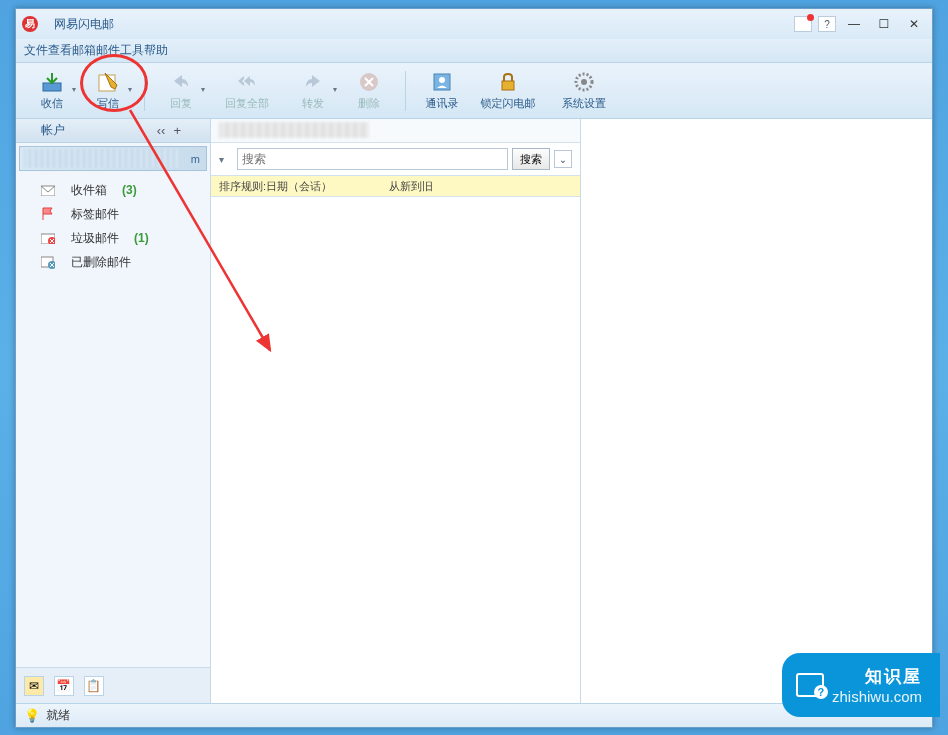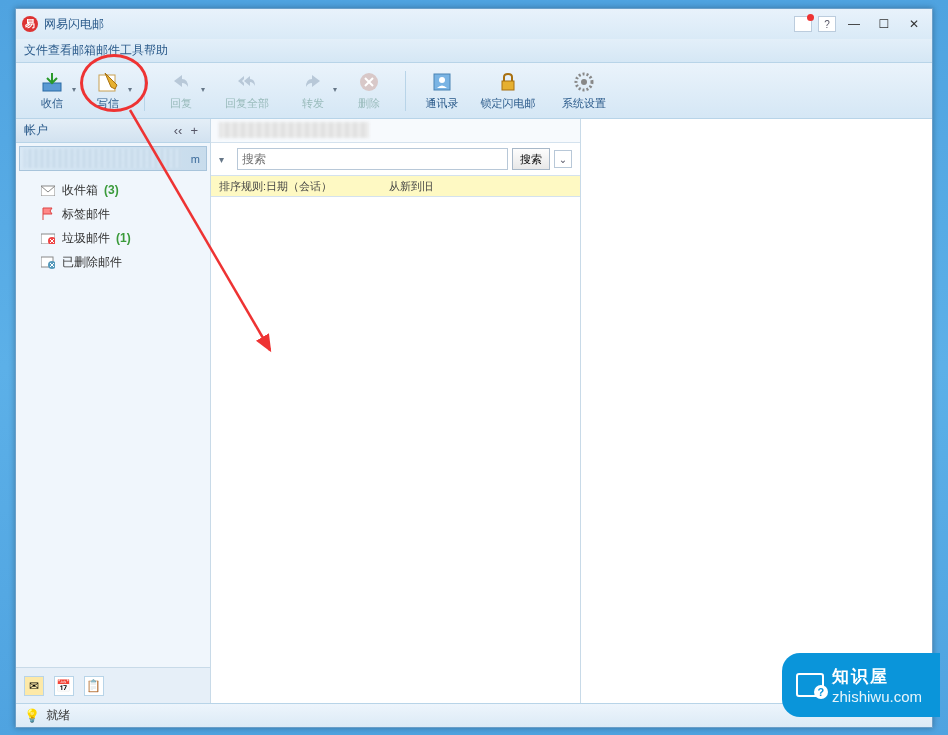--- a/index.html
+++ b/index.html
@@ -1,44 +1,44 @@
 <!DOCTYPE html>
 <html><head>
 <meta charset="utf-8">
 <style>
 * { box-sizing: border-box; margin: 0; padding: 0; font-family: "Microsoft YaHei", "SimSun", sans-serif; }
 body { width: 948px; height: 735px; background: linear-gradient(to bottom, #4fa3e0 0%, #5cb0e8 50%, #4fa3e0 100%); overflow: hidden; position: relative; }
 .window { position: absolute; top: 8px; left: 15px; width: 918px; height: 720px; background: #f4f9fd; border: 1px solid #6a9fc9; box-shadow: 0 0 6px rgba(0,0,0,0.3); display: flex; flex-direction: column; }
 .titlebar { height: 30px; background: linear-gradient(to bottom, #e8f2fb, #d9eaf7); display: flex; align-items: center; padding: 0 6px; }
 .app-icon { width: 16px; height: 16px; background: #d33; border-radius: 50%; display: flex; align-items: center; justify-content: center; color: #fff; font-size: 10px; font-weight: bold; margin-right: 6px; }
-.title-text { font-size: 12px; color: #2a5a8a; flex: 1; }
+.title-text { font-size: 12px; color: #2a5a8a; flex: 1; margin-left: 10px; }
 .title-right { display: flex; align-items: center; gap: 6px; }
 .notif-icon { width: 18px; height: 16px; background: #fff; border: 1px solid #bcd; position: relative; }
 .notif-dot { position: absolute; top: -3px; right: -3px; width: 7px; height: 7px; background: #e33; border-radius: 50%; }
 .help-icon { width: 18px; height: 16px; background: #fff; border: 1px solid #bcd; display:flex; align-items:center; justify-content:center; font-size:10px; color:#556; }
 .win-btn { width: 24px; height: 18px; display: flex; align-items: center; justify-content: center; font-size: 12px; color: #333; cursor: pointer; }
 .menubar { height: 24px; background: linear-gradient(to bottom, #e3eff9, #d5e7f5); display: flex; align-items: center; padding: 0 8px; border-bottom: 1px solid #b8d4e8; }
 .menu-item { font-size: 12px; color: #2a5a8a; cursor: pointer; }
 .toolbar { height: 56px; background: linear-gradient(to bottom, #eaf3fb, #d5e7f5); display: flex; align-items: center; padding: 0 8px; border-bottom: 1px solid #b8d4e8; }
 .tool-btn { display: flex; flex-direction: column; align-items: center; justify-content: center; width: 56px; height: 48px; font-size: 11px; color: #2a5a8a; cursor: pointer; position: relative; }
 .tool-btn.disabled { color: #9bb; }
 .tool-btn.wide { width: 76px; }
 .tool-icon { width: 24px; height: 24px; display: flex; align-items: center; justify-content: center; margin-bottom: 2px; }
 .tool-sep { width: 1px; height: 40px; background: #b8d4e8; margin: 0 8px; }
 .tool-arrow { position: absolute; right: 4px; top: 18px; font-size: 8px; color: #678; }
 .body-area { flex: 1; display: flex; background: #fff; overflow: hidden; }
 .sidebar { width: 195px; background: #f0f6fc; border-right: 1px solid #c8dae8; display: flex; flex-direction: column; }
-.side-tabhead { height: 24px; background: linear-gradient(to bottom, #e4eef7, #d2e2f0); border-bottom: 1px solid #b8d4e8; display: flex; align-items: center; padding: 0 8px; font-size: 12px; color: #2a5a8a; }
+.side-tabhead { height: 24px; background: linear-gradient(to bottom, #e4eef7, #d2e2f0); border-bottom: 1px solid #b8d4e8; display: flex; align-items: center; padding: 0 25px; font-size: 12px; color: #2a5a8a; }
 .side-tabhead .spacer { flex: 1; }
 .side-tabhead .ctrl { font-size: 13px; color: #556; padding: 0 4px; cursor: pointer; }
 .account-bar { height: 25px; background: linear-gradient(to right, #d8e8f5, #c8dcec); border: 1px solid #a8c4db; margin: 3px; display: flex; align-items: center; padding: 0 6px; position: relative; }
 .acc-blur { position: absolute; left: 4px; top: 2px; right: 24px; bottom: 2px; background: repeating-linear-gradient(90deg, #c5d8e8 0, #d8e8f5 3px, #c5d8e8 6px); filter: blur(1px); }
 .acc-text { position: relative; z-index: 1; font-size: 11px; color: #3a6a9a; margin-left: auto; }
 .folder-list { flex: 1; padding: 4px 0; overflow: auto; }
-.folder-item { display: flex; align-items: center; height: 24px; padding: 0 8px 0 24px; font-size: 12px; color: #333; cursor: pointer; gap: 6px; }
+.folder-item { display: flex; align-items: center; height: 24px; padding: 0 8px 0 24px; font-size: 12px; color: #333; cursor: pointer; gap: 15px; }
 .folder-icon { width: 16px; height: 16px; display: flex; align-items: center; justify-content: center; }
 .folder-count { color: #3a9a3a; font-weight: bold; }
 .side-bottom { height: 36px; border-top: 1px solid #c8dae8; background: #e6eff8; display: flex; align-items: center; padding: 0 8px; gap: 10px; }
 .sb-icon { width: 20px; height: 20px; background: #fff; border: 1px solid #b8d4e8; display:flex; align-items:center; justify-content:center; font-size:12px; }
 .middle-pane { width: 370px; border-right: 1px solid #c8dae8; display: flex; flex-direction: column; }
 .mid-header { height: 24px; background: #f7fafd; border-bottom: 1px solid #d4e2ee; padding: 0 8px; display: flex; align-items: center; position: relative; }
 .mid-blur { position: absolute; left: 8px; top: 3px; width: 150px; height: 16px; background: repeating-linear-gradient(90deg, #ddd 0, #eee 4px, #ddd 8px); filter: blur(1.5px); }
 .search-row { height: 32px; display: flex; align-items: center; padding: 4px 8px; gap: 4px; }
 .search-trigger { width: 14px; font-size: 10px; color: #678; cursor: pointer; }
 .search-input { flex: 1; height: 22px; border: 1px solid #b8c8d8; padding: 0 4px; font-size: 12px; color: #888; background: #fff; }
@@ -49,21 +49,21 @@
 .mail-list { flex: 1; background: #fff; }
 .right-pane { flex: 1; background: #fff; }
 .statusbar { height: 24px; background: linear-gradient(to bottom, #edf5fc, #dceaf6); border-top: 1px solid #b8d4e8; display: flex; align-items: center; padding: 0 8px; gap: 6px; font-size: 12px; color: #333; }
 .bulb { color: #e6b800; font-size: 13px; }
 .circle-annot { position: absolute; top: 54px; left: 80px; width: 68px; height: 58px; border: 3px solid #e33; border-radius: 50%; pointer-events: none; z-index: 100; }
 .arrow-annot { position: absolute; top: 100px; left: 120px; width: 180px; height: 270px; pointer-events: none; z-index: 99; }
 .watermark { position: absolute; bottom: 18px; right: 8px; display: flex; align-items: center; gap: 6px; z-index: 200; }
 .wm-badge { background: #0a95da; color: #fff; border-radius: 18px 0 0 18px; padding: 8px 4px 8px 14px; display: flex; align-items: center; }
 .wm-icon { width: 28px; height: 24px; border: 2px solid #fff; border-radius: 3px; position: relative; margin-right: 8px; }
 .wm-icon::after { content: "?"; position: absolute; right: -6px; bottom: -4px; background: #fff; color: #0a95da; width: 14px; height: 14px; border-radius: 50%; font-size: 11px; font-weight: bold; display:flex; align-items:center; justify-content:center; }
-.wm-text { display: flex; flex-direction: column; background: #0a95da; color: #fff; padding: 4px 14px 4px 0; border-radius: 0 0 0 0; }
+.wm-text { display: flex; flex-direction: column; background: #0a95da; color: #fff; padding: 4px 14px 4px 0; border-radius: 0 0 0 0; text-align: right; }
 .wm-cn { font-size: 17px; font-weight: bold; letter-spacing: 2px; }
 .wm-url { font-size: 15px; opacity: 0.9; }
 svg { display: block; }
 </style>
 </head>
 <body>
 
 <div class="window">
 
   <div class="titlebar">

